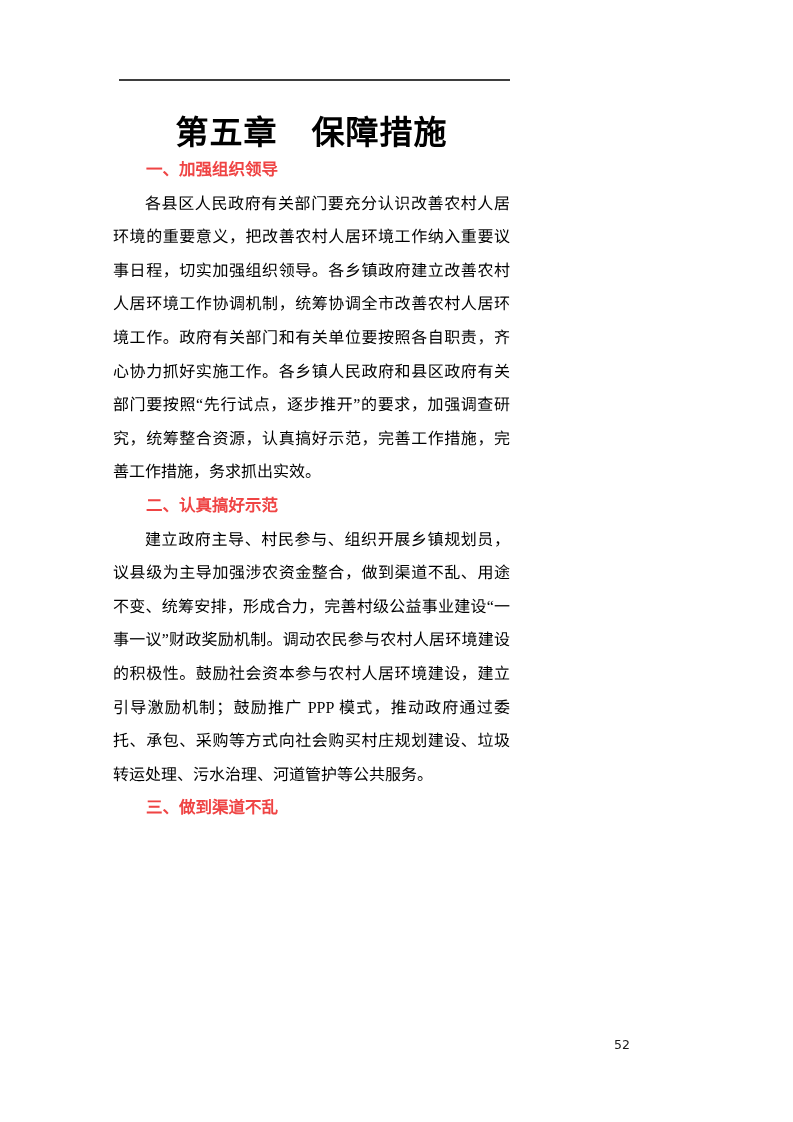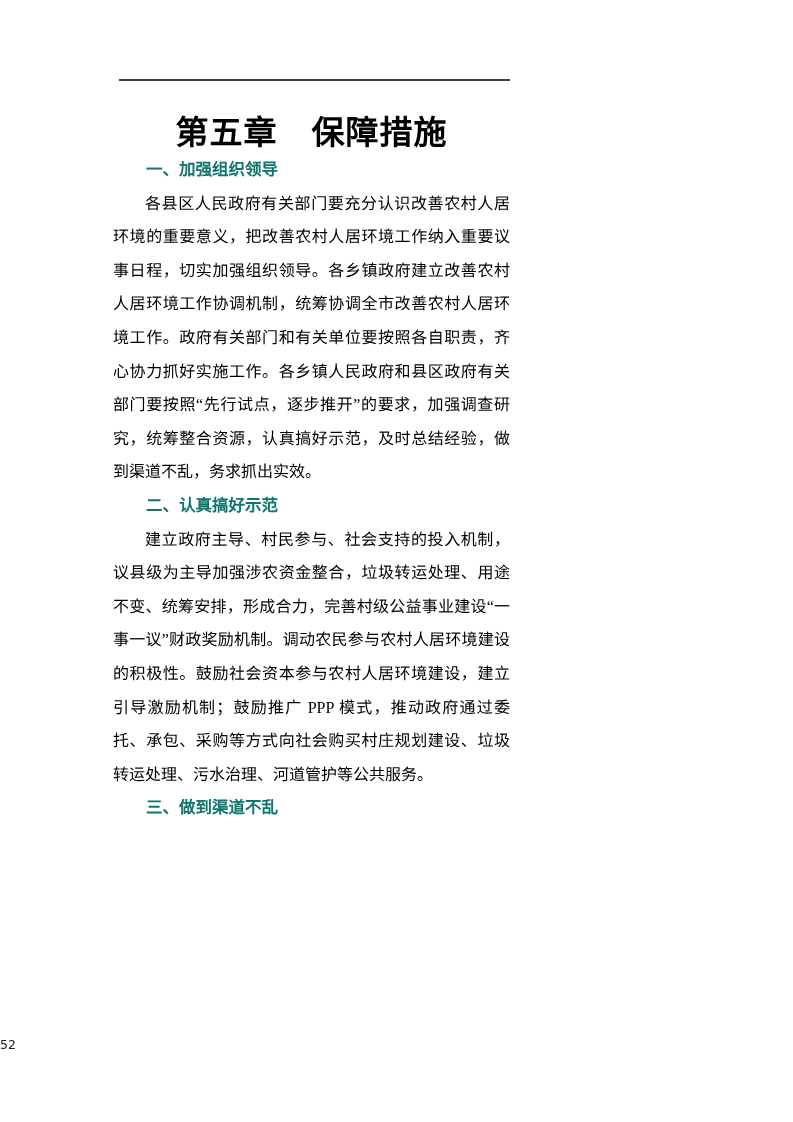--- a/index.html
+++ b/index.html
@@ -36,65 +36,65 @@
     font-family: "Liberation Serif", "DejaVu Serif", serif;
   }
   .section { margin: 0; }
   .section-heading {
     margin: 0;
     font-size: 16.5px;
     line-height: 33.6px;
     font-weight: bold;
     text-indent: 2em;
     font-family: "Liberation Sans", "DejaVu Sans", sans-serif;
-    color: #0f766e;
+    color: #ef4444;
   }
   .section:first-of-type .section-heading {
     margin-top: 29px; 
   }
   .section-body {
     margin: 0;
     font-size: 16px;
     line-height: 33.6px;
     text-align: justify;
     text-justify: inter-ideograph;
     text-indent: 2em;
     font-family: "Liberation Serif", "DejaVu Serif", serif;
     color: #000000;
   }
   .page-number {
     position: absolute;
     left: 0;
     right: 0;
     bottom: 70px;
-    text-align: left;
+    text-align: right;
     font-size: 12.5px;
     line-height: 14px;
     font-family: "DejaVu Sans", "Liberation Sans", sans-serif;
     color: #1a1a1a;
   }
 </style>
 </head>
 <body>
 
 <div class="page">
   <div class="content">
 
     <div class="header-rule"></div>
 
     <h1 class="doc-title">第五章　保障措施</h1>
 
     <div class="section">
       <h2 class="section-heading">一、加强组织领导</h2>
-      <p class="section-body">各县区人民政府有关部门要充分认识改善农村人居环境的重要意义，把改善农村人居环境工作纳入重要议事日程，切实加强组织领导。各乡镇政府建立改善农村人居环境工作协调机制，统筹协调全市改善农村人居环境工作。政府有关部门和有关单位要按照各自职责，齐心协力抓好实施工作。各乡镇人民政府和县区政府有关部门要按照“先行试点，逐步推开”的要求，加强调查研究，统筹整合资源，认真搞好示范，及时总结经验，做到渠道不乱，务求抓出实效。</p>
+      <p class="section-body">各县区人民政府有关部门要充分认识改善农村人居环境的重要意义，把改善农村人居环境工作纳入重要议事日程，切实加强组织领导。各乡镇政府建立改善农村人居环境工作协调机制，统筹协调全市改善农村人居环境工作。政府有关部门和有关单位要按照各自职责，齐心协力抓好实施工作。各乡镇人民政府和县区政府有关部门要按照“先行试点，逐步推开”的要求，加强调查研究，统筹整合资源，认真搞好示范，完善工作措施，完善工作措施，务求抓出实效。</p>
     </div>
 
     <div class="section">
       <h2 class="section-heading">二、认真搞好示范</h2>
-      <p class="section-body">建立政府主导、村民参与、社会支持的投入机制，议县级为主导加强涉农资金整合，垃圾转运处理、用途不变、统筹安排，形成合力，完善村级公益事业建设“一事一议”财政奖励机制。调动农民参与农村人居环境建设的积极性。鼓励社会资本参与农村人居环境建设，建立引导激励机制；鼓励推广 PPP 模式，推动政府通过委托、承包、采购等方式向社会购买村庄规划建设、垃圾转运处理、污水治理、河道管护等公共服务。</p>
+      <p class="section-body">建立政府主导、村民参与、组织开展乡镇规划员，议县级为主导加强涉农资金整合，做到渠道不乱、用途不变、统筹安排，形成合力，完善村级公益事业建设“一事一议”财政奖励机制。调动农民参与农村人居环境建设的积极性。鼓励社会资本参与农村人居环境建设，建立引导激励机制；鼓励推广 PPP 模式，推动政府通过委托、承包、采购等方式向社会购买村庄规划建设、垃圾转运处理、污水治理、河道管护等公共服务。</p>
     </div>
 
     <div class="section">
       <h2 class="section-heading">三、做到渠道不乱</h2>
     </div>
 
 
   </div>
 
   <div class="page-number">52</div>

